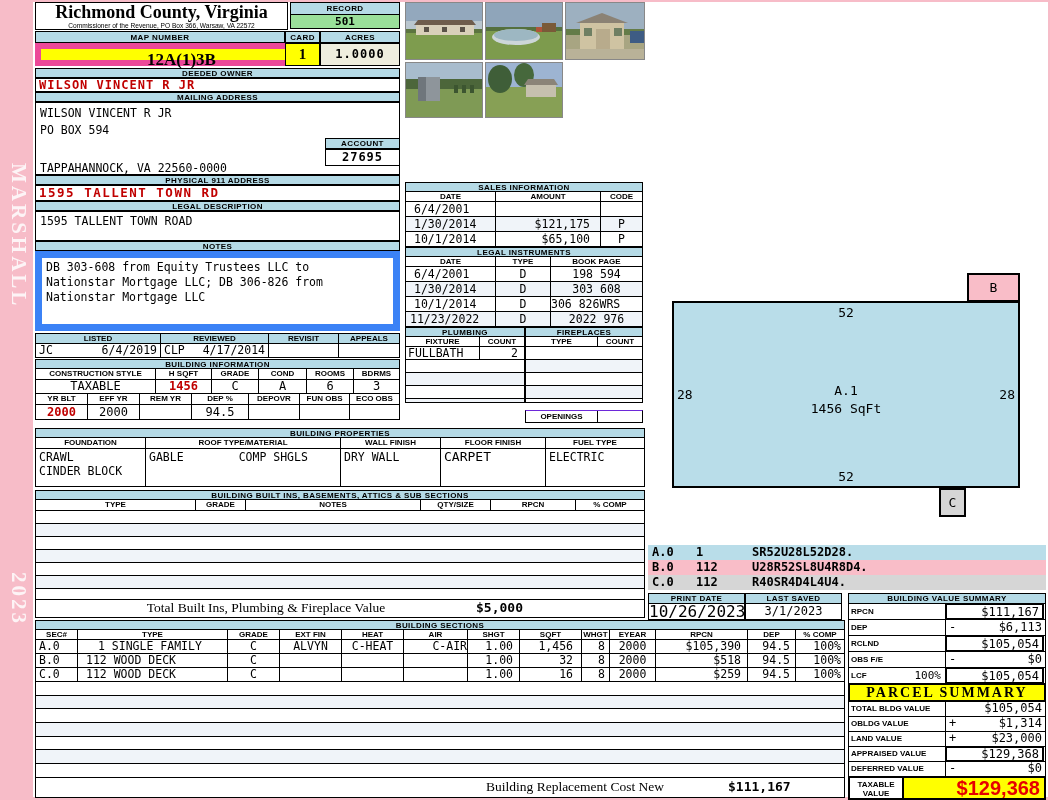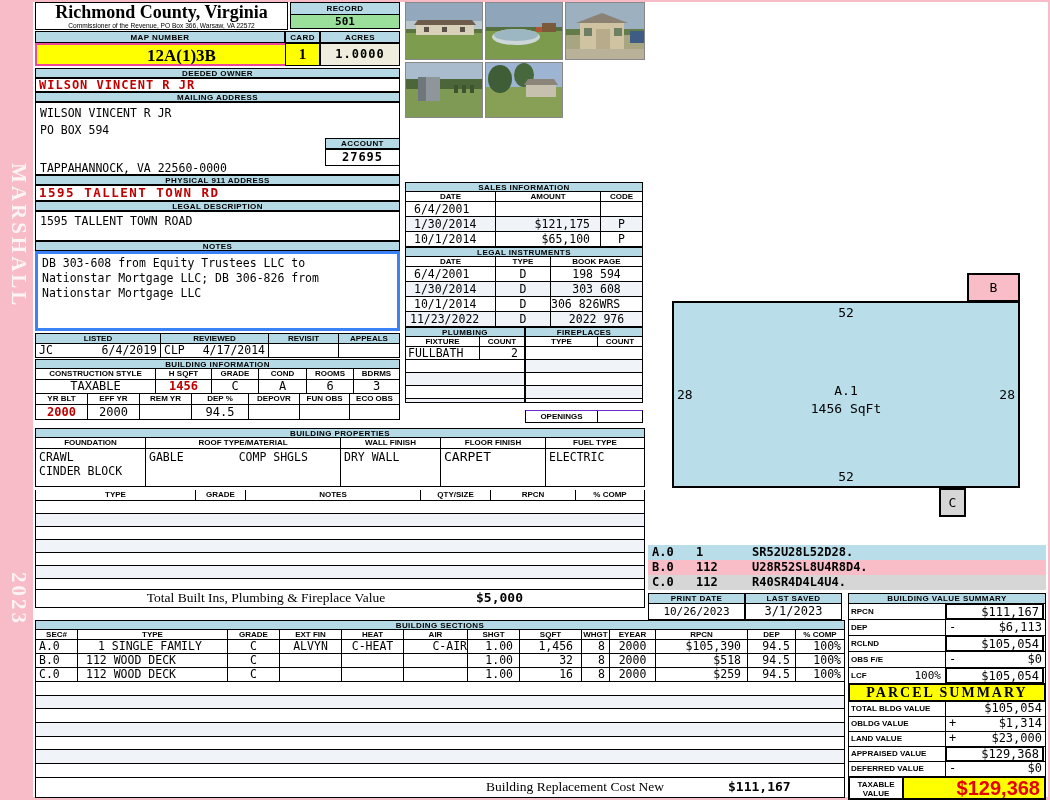--- a/index.html
+++ b/index.html
@@ -41,21 +41,21 @@
   <div class="abs" style="left:35px;top:2px;width:253px;height:28px;border:1px solid #000;background:#fff;text-align:center">
     <div class="serif" style="font-weight:bold;font-size:18px;line-height:19px">Richmond County, Virginia</div>
     <div style="font-size:6.6px">Commissioner of the Revenue, PO Box 366, Warsaw, VA 22572</div>
   </div>
   <div class="abs band" style="left:290px;top:2px;width:110px;height:13px;line-height:12px">RECORD</div>
   <div class="abs mono" style="left:290px;top:14px;width:110px;height:15px;border:1px solid #000;background:var(--green);font-weight:bold;font-size:11px;text-align:center;line-height:14px">501</div>
 
   <div class="abs band" style="left:35px;top:31px;width:250px;height:12px;line-height:11px">MAP NUMBER</div>
   <div class="abs band" style="left:285px;top:31px;width:35px;height:12px;line-height:11px">CARD</div>
   <div class="abs band" style="left:320px;top:31px;width:80px;height:12px;line-height:11px">ACRES</div>
-  <div class="abs serif" style="left:35px;top:43px;width:293px;height:23px;border:2px solid #ec4899;background:var(--yellow);font-weight:bold;font-size:17px;text-align:center;line-height:21px">12A(1)3B</div>
+  <div class="abs serif" style="left:35px;top:43px;width:293px;height:23px;border:6px solid #ec4899;background:var(--yellow);font-weight:bold;font-size:17px;text-align:center;line-height:21px">12A(1)3B</div>
   <div class="abs serif" style="left:285px;top:43px;width:35px;height:23px;border:1px solid #000;background:var(--yellow);font-weight:bold;font-size:15px;text-align:center;line-height:21px">1</div>
   <div class="abs mono" style="left:320px;top:43px;width:80px;height:23px;border:1px solid #000;background:var(--cream);font-weight:bold;font-size:12px;text-align:center;line-height:21px;letter-spacing:1px">1.0000</div>
 
   <div class="abs band" style="left:35px;top:68px;width:365px;height:10px;line-height:9px">DEEDED OWNER</div>
   <div class="abs mono redtxt" style="left:35px;top:78px;width:365px;height:14px;border:1px solid #000;background:#fff;font-size:12px;line-height:12px;padding-left:3px;letter-spacing:1px">WILSON VINCENT R JR</div>
   <div class="abs band" style="left:35px;top:92px;width:365px;height:10px;line-height:9px">MAILING ADDRESS</div>
   <div class="abs" style="left:35px;top:102px;width:365px;height:73px;border:1px solid #000;background:#fff">
     <div class="mono" style="font-size:11.5px;padding:3px 0 0 4px">WILSON VINCENT R JR</div>
     <div class="mono" style="font-size:11.5px;padding:3px 0 0 4px">PO BOX 594</div>
     <div class="mono" style="font-size:11.5px;padding:24px 0 0 4px">TAPPAHANNOCK, VA 22560-0000</div>
@@ -63,21 +63,21 @@
   <div class="abs band" style="left:325px;top:138px;width:75px;height:11px;line-height:10px">ACCOUNT</div>
   <div class="abs mono" style="left:325px;top:149px;width:75px;height:17px;border:1px solid #000;background:#fff;font-weight:bold;font-size:12px;text-align:center;line-height:15px;letter-spacing:1px">27695</div>
 
   <div class="abs band" style="left:35px;top:175px;width:365px;height:10px;line-height:9px">PHYSICAL 911 ADDRESS</div>
   <div class="abs mono redtxt" style="left:35px;top:185px;width:365px;height:16px;border:1px solid #000;background:#fff;font-size:12.5px;line-height:14px;padding-left:3px;letter-spacing:1.5px">1595 TALLENT TOWN RD</div>
 
   <div class="abs band" style="left:35px;top:201px;width:365px;height:10px;line-height:9px">LEGAL DESCRIPTION</div>
   <div class="abs mono" style="left:35px;top:211px;width:365px;height:30px;border:1px solid #000;background:#fff;font-size:11.5px;padding:2px 0 0 4px">1595 TALLENT TOWN ROAD</div>
 
   <div class="abs band" style="left:35px;top:241px;width:365px;height:10px;line-height:9px">NOTES</div>
-  <div class="abs" style="left:35px;top:251px;width:365px;height:80px;border:3px solid #3b82f6;background:#fff;padding:2px 0 0 4px">
+  <div class="abs" style="left:35px;top:251px;width:365px;height:80px;border:7px solid #3b82f6;background:#fff;padding:2px 0 0 4px">
     <div class="mono" style="font-size:11.5px;line-height:15px">DB 303-608 from Equity Trustees LLC to</div>
     <div class="mono" style="font-size:11.5px;line-height:15px">Nationstar Mortgage LLC; DB 306-826 from</div>
     <div class="mono" style="font-size:11.5px;line-height:15px">Nationstar Mortgage LLC</div>
   </div>
 
   <div class="abs" style="left:35px;top:333px;width:365px">
     <div class="hrow" style="border-top:1px solid #000;height:11px;background:var(--blue)">
       <span style="width:125px;line-height:10px;background:var(--blue)">LISTED</span>
       <span style="width:108px;line-height:10px;background:var(--blue)">REVIEWED</span>
       <span style="width:70px;line-height:10px;background:var(--blue)">REVISIT</span>
@@ -153,20 +153,21 @@
         <i class="mono" style="font-style:normal;font-size:11.5px;line-height:14px">GABLE</i>
         <i class="mono" style="font-style:normal;font-size:11.5px;line-height:14px;margin-left:55px">COMP SHGLS</i>
       </span>
       <span class="mono" style="width:100px;font-size:11.5px;line-height:14px;padding:1px 0 0 3px">DRY WALL</span>
       <span class="mono" style="width:105px;font-size:13px;line-height:14px;padding:1px 0 0 3px">CARPET</span>
       <span class="mono" style="width:98px;font-size:11.5px;line-height:14px;padding:1px 0 0 3px">ELECTRIC</span>
     </div>
   </div>
 
   <div class="abs" style="left:35px;top:490px;width:610px">
+    <div class="band" style="height:10px;line-height:9px">BUILDING BUILT INS, BASEMENTS, ATTICS &amp; SUB SECTIONS</div>
     <div class="hrow" style="height:11px">
       <span style="width:160px;line-height:10px">TYPE</span>
       <span style="width:50px;line-height:10px">GRADE</span>
       <span style="width:175px;line-height:10px">NOTES</span>
       <span style="width:70px;line-height:10px">QTY/SIZE</span>
       <span style="width:85px;line-height:10px">RPCN</span>
       <span style="width:68px;line-height:10px">% COMP</span>
     </div>
     <div class="stripes" style="height:89px"></div>
     <div class="drow" style="height:18px;position:relative">
@@ -405,21 +406,21 @@
     <span class="mono" style="font-weight:bold;font-size:12px;line-height:15px">U28R52SL8U4R8D4.</span>
   </div>
   <div class="abs" style="left:648px;top:575px;width:398px;height:15px;background:var(--skgray);display:flex">
     <span class="mono" style="width:48px;font-weight:bold;font-size:12px;line-height:15px;padding-left:4px">C.0</span>
     <span class="mono" style="width:56px;font-weight:bold;font-size:12px;line-height:15px">112</span>
     <span class="mono" style="font-weight:bold;font-size:12px;line-height:15px">R40SR4D4L4U4.</span>
   </div>
 
   <div class="abs band" style="left:648px;top:593px;width:97px;height:11px;line-height:10px">PRINT DATE</div>
   <div class="abs band" style="left:745px;top:593px;width:97px;height:11px;line-height:10px">LAST SAVED</div>
-  <div class="abs mono" style="left:648px;top:604px;width:97px;height:16px;border:1px solid #000;border-top:none;background:#fff;font-size:11px;text-align:center;line-height:15px">10/26/2023</div>
+  <div class="abs mono" style="left:648px;top:604px;width:97px;height:16px;border:1px solid #000;border-top:none;background:#fff;font-size:16px;text-align:center;line-height:15px">10/26/2023</div>
   <div class="abs mono" style="left:745px;top:604px;width:97px;height:16px;border:1px solid #000;border-top:none;background:#fff;font-size:12px;text-align:center;line-height:15px">3/1/2023</div>
 
   <div class="abs" style="left:848px;top:593px;width:198px">
     <div class="band" style="height:11px;line-height:10px">BUILDING VALUE SUMMARY</div>
     <div class="drow" style="height:16px">
       <span style="width:97px;font:bold 8px 'Liberation Sans',sans-serif;line-height:15px;padding-left:2px">RPCN</span>
       <span class="mono" style="width:99px;font-size:12px;line-height:14px;text-align:right;padding-right:3px;border:2px solid #000;margin:-1px">$111,167</span>
     </div>
     <div class="drow" style="height:16px">
       <span style="width:97px;font:bold 8px 'Liberation Sans',sans-serif;line-height:15px;padding-left:2px">DEP</span>

